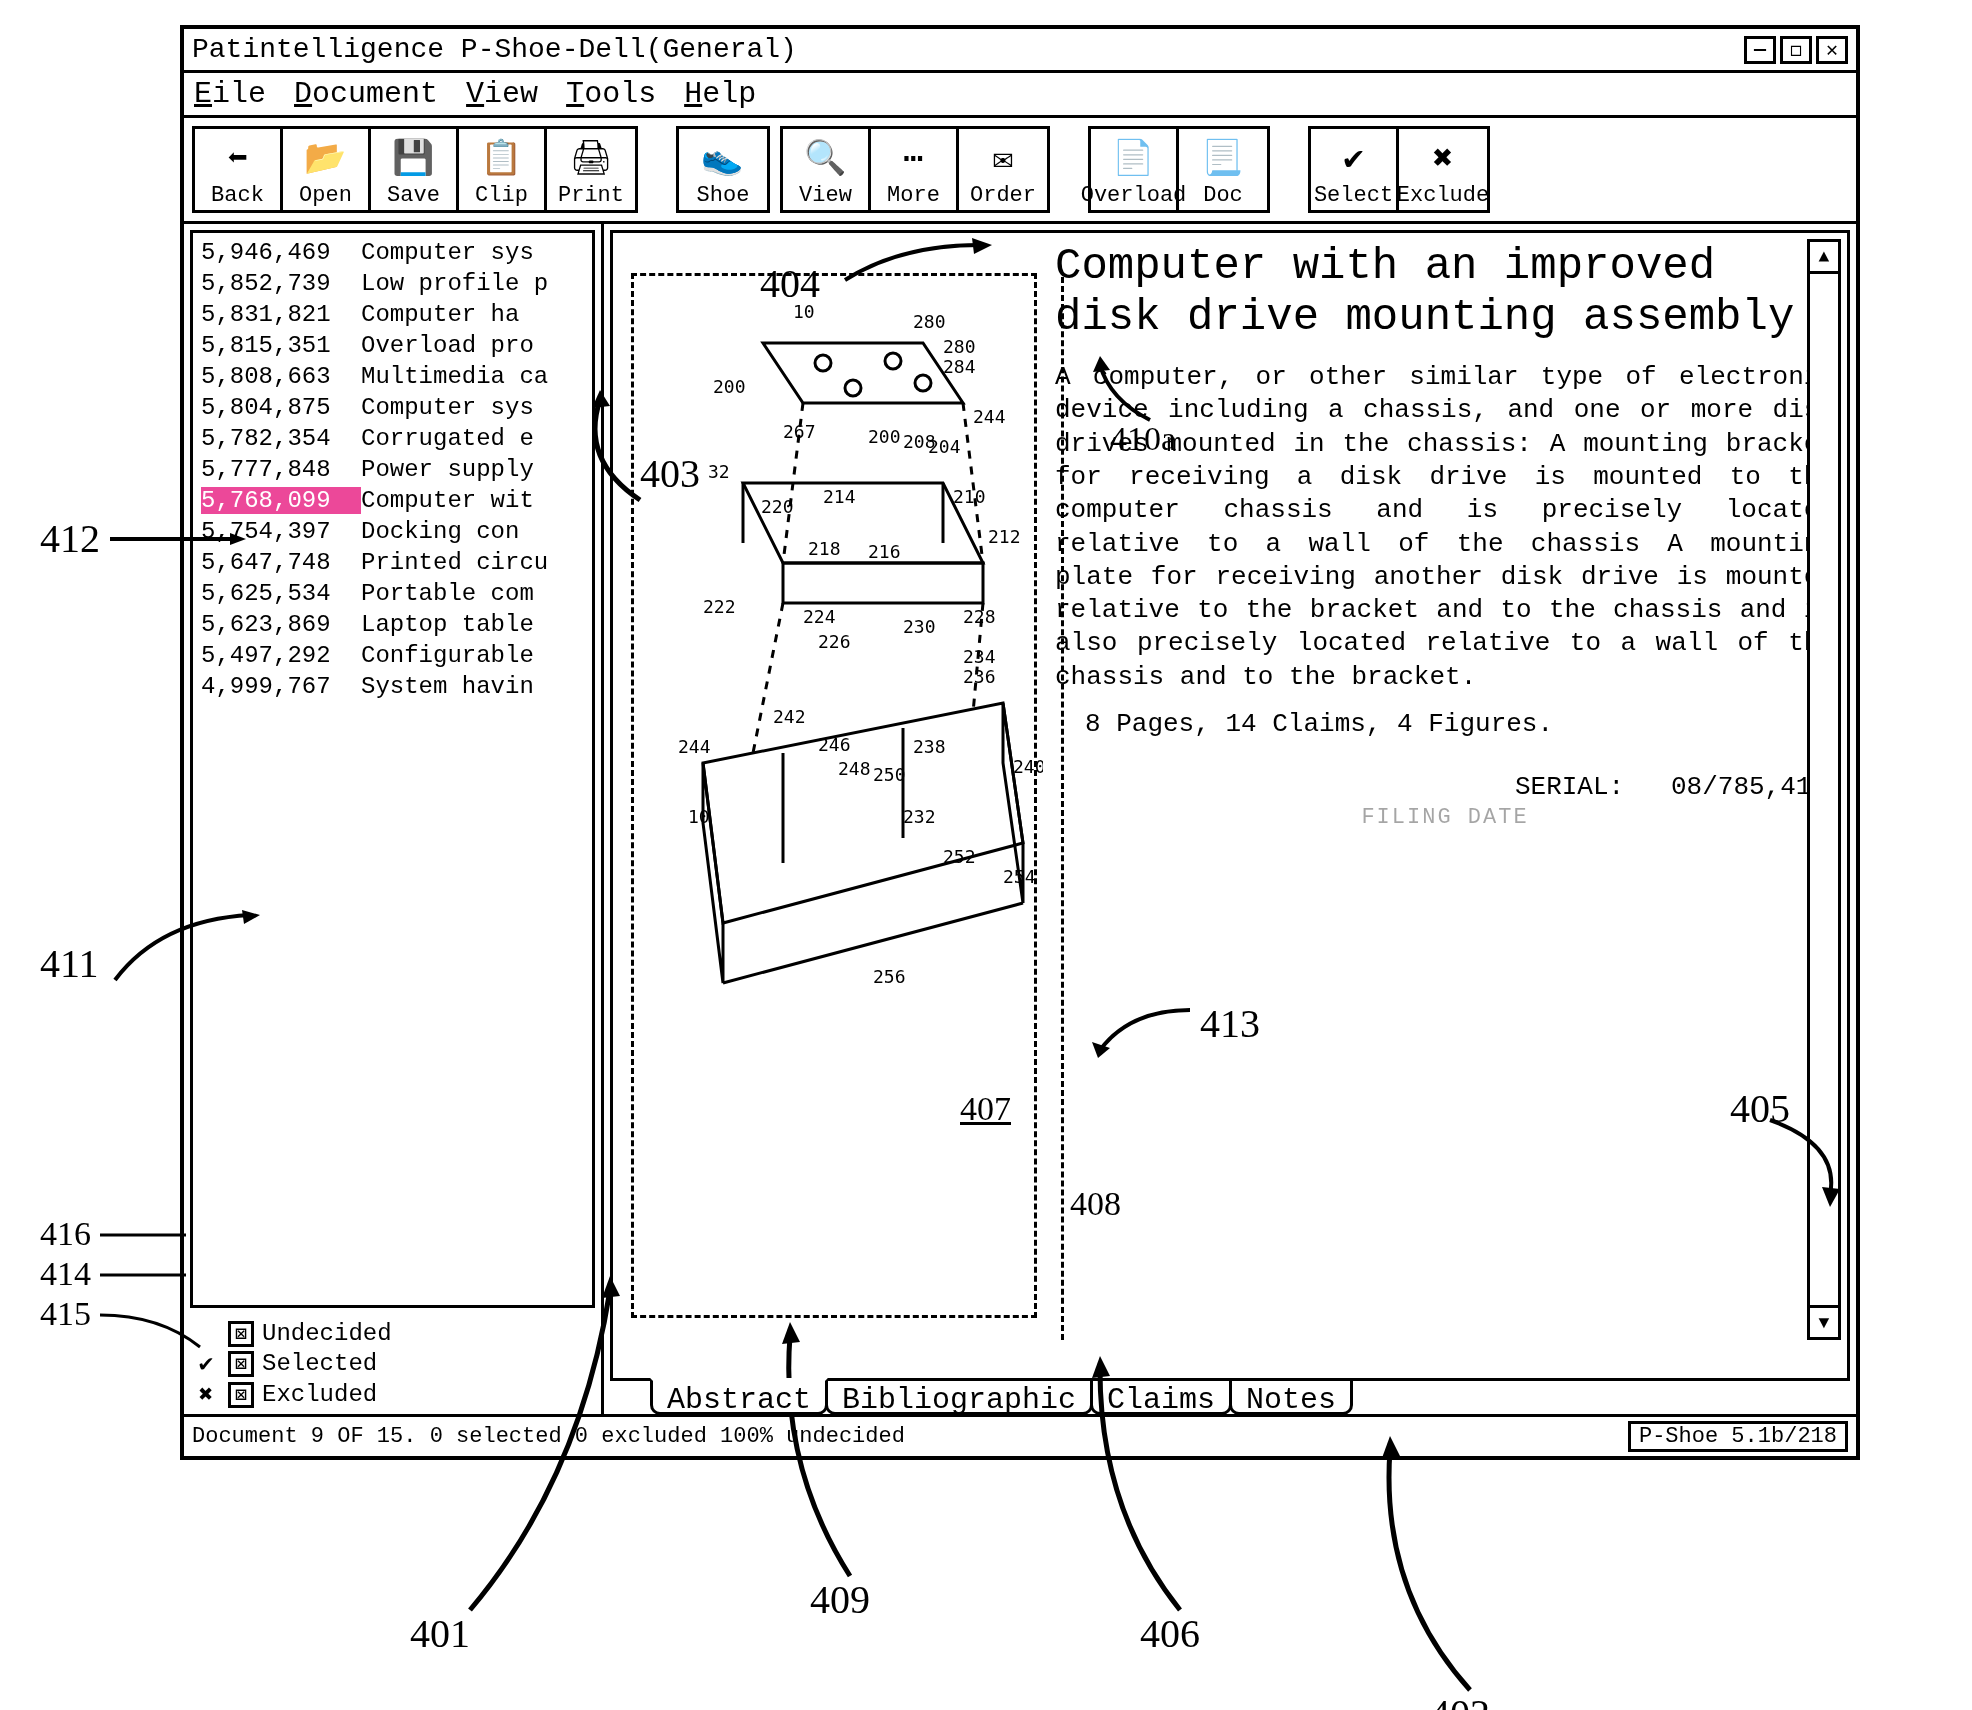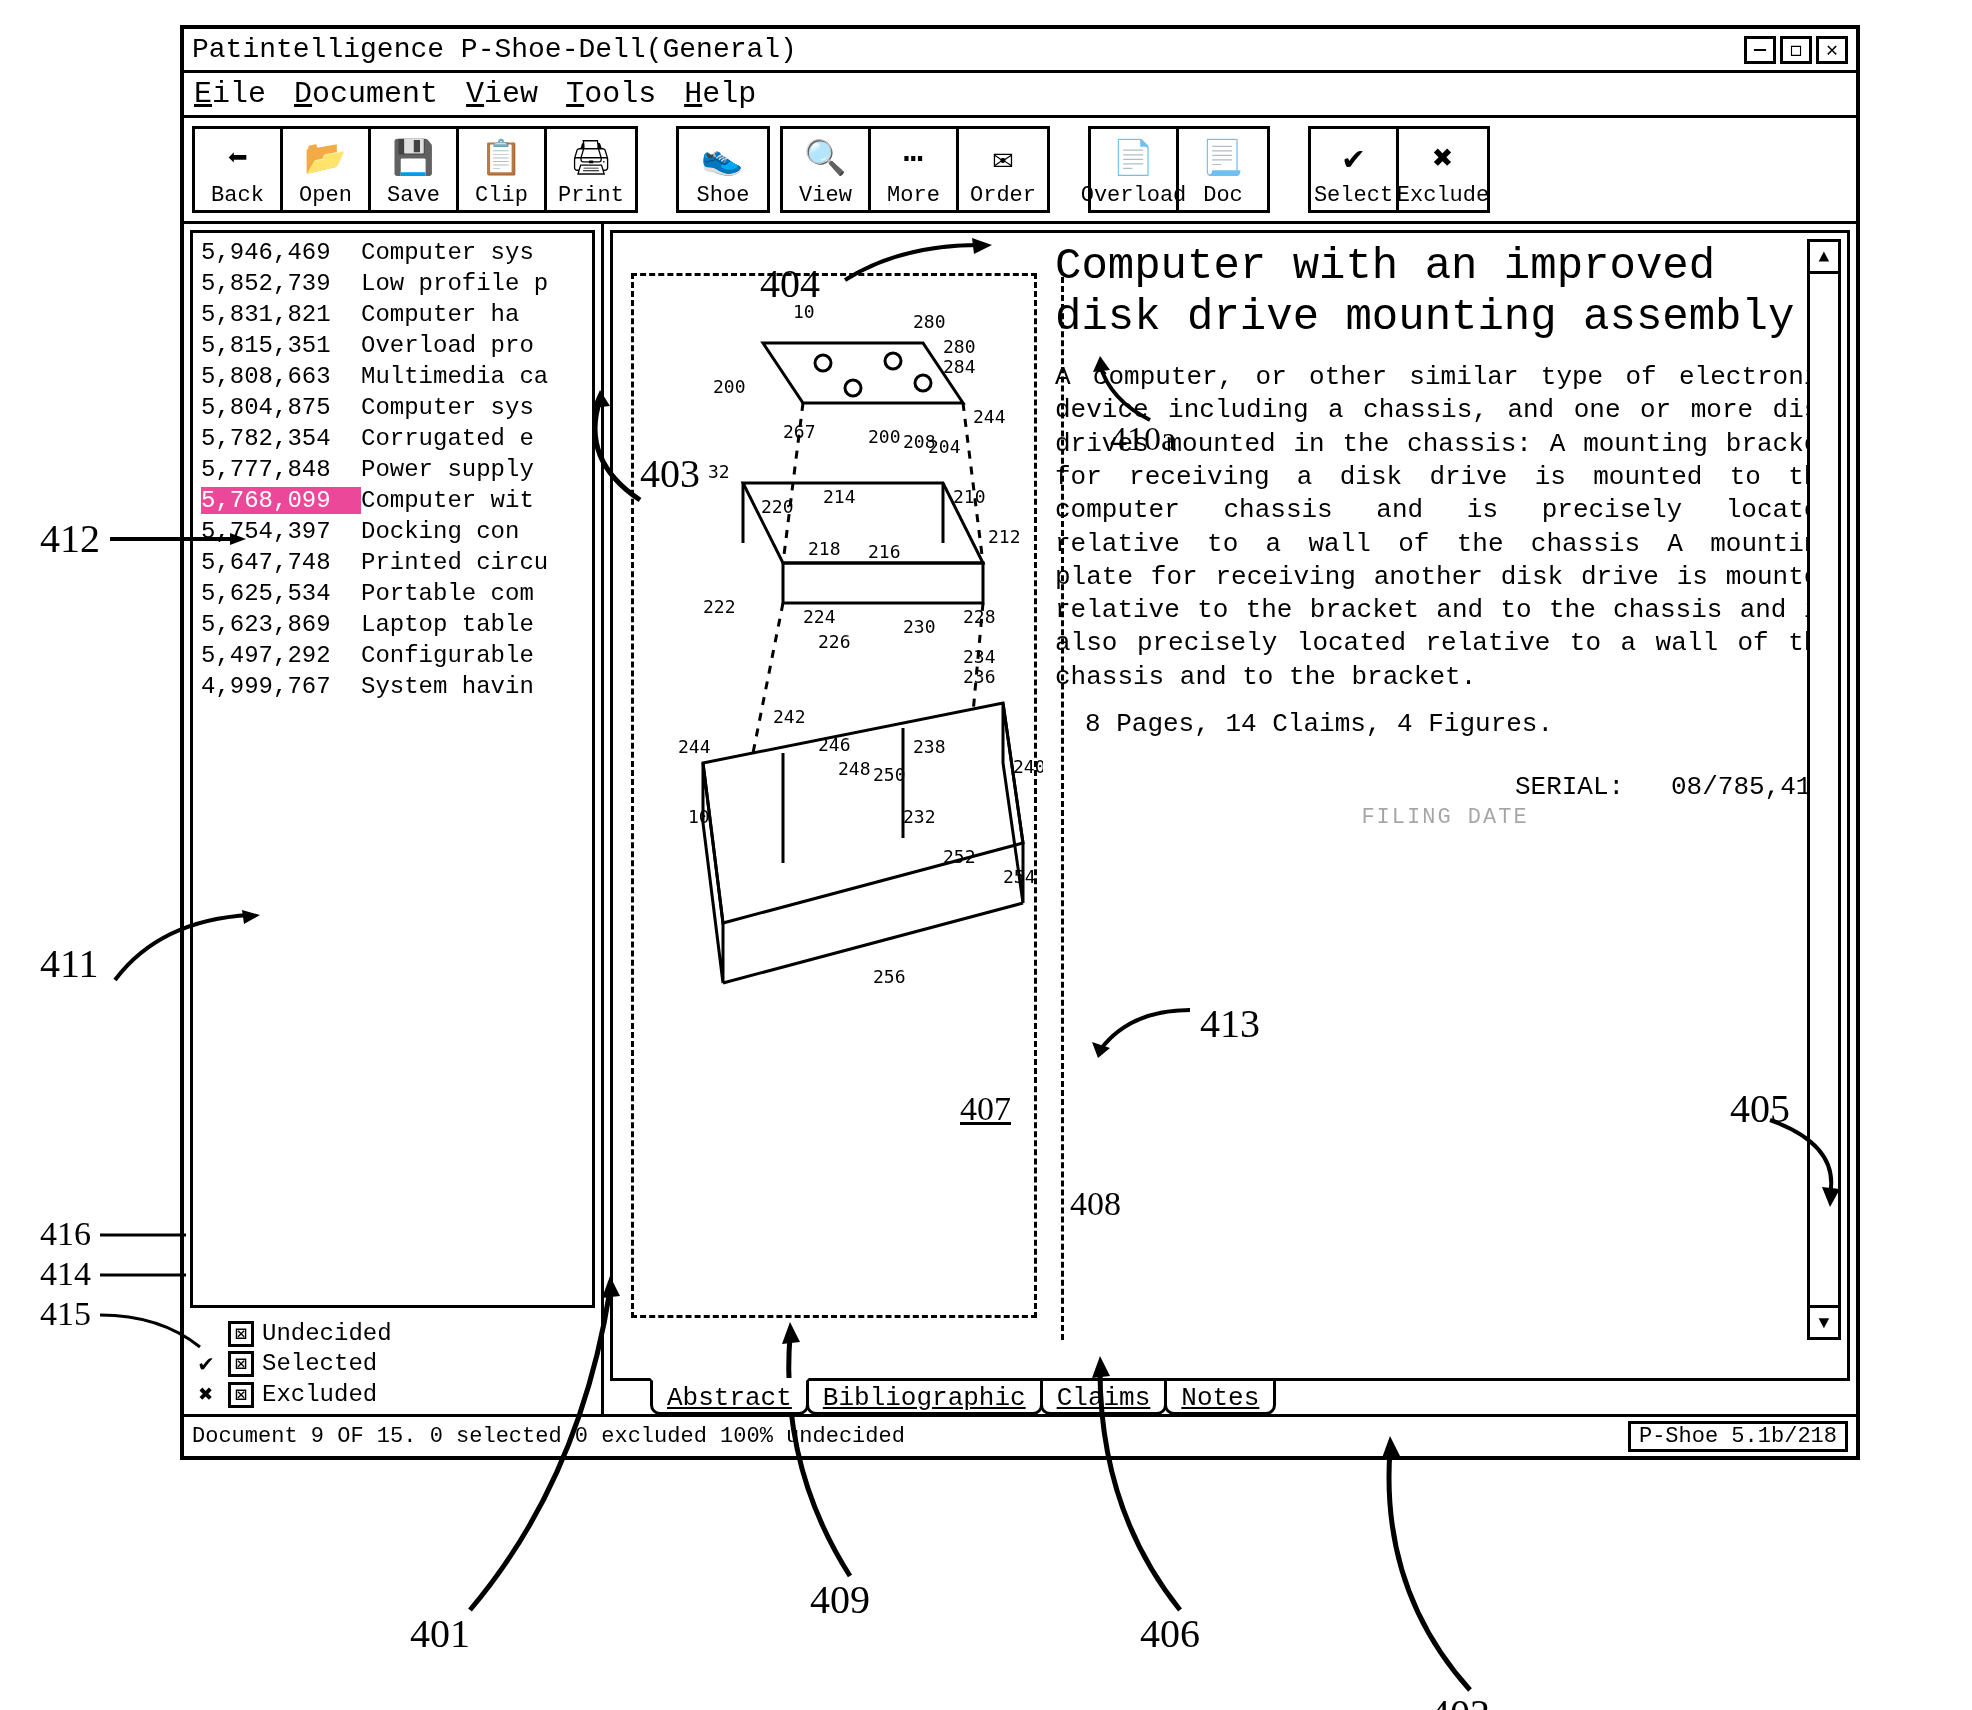--- a/index.html
+++ b/index.html
@@ -192,23 +192,22 @@
     font-weight:bold;
   }
   .vscroll .arr.bot { border-bottom:none; border-top:3px solid #000;}
   .vscroll .track { flex:1; }
 
   
   .tabs {
     display:flex;
     margin: 0 6px 0 6px;
     border-top: 0;
-    font-size: 26px;
+    font-size: 30px;
     height: 34px;
-    text-decoration: underline;
   }
   .tabs .tab {
     padding: 2px 14px 0 14px;
     border: 3px solid #000;
     border-top: none;
     border-bottom-left-radius: 10px;
     border-bottom-right-radius: 10px;
     margin-right: -3px;
     background:#fff;
   }

